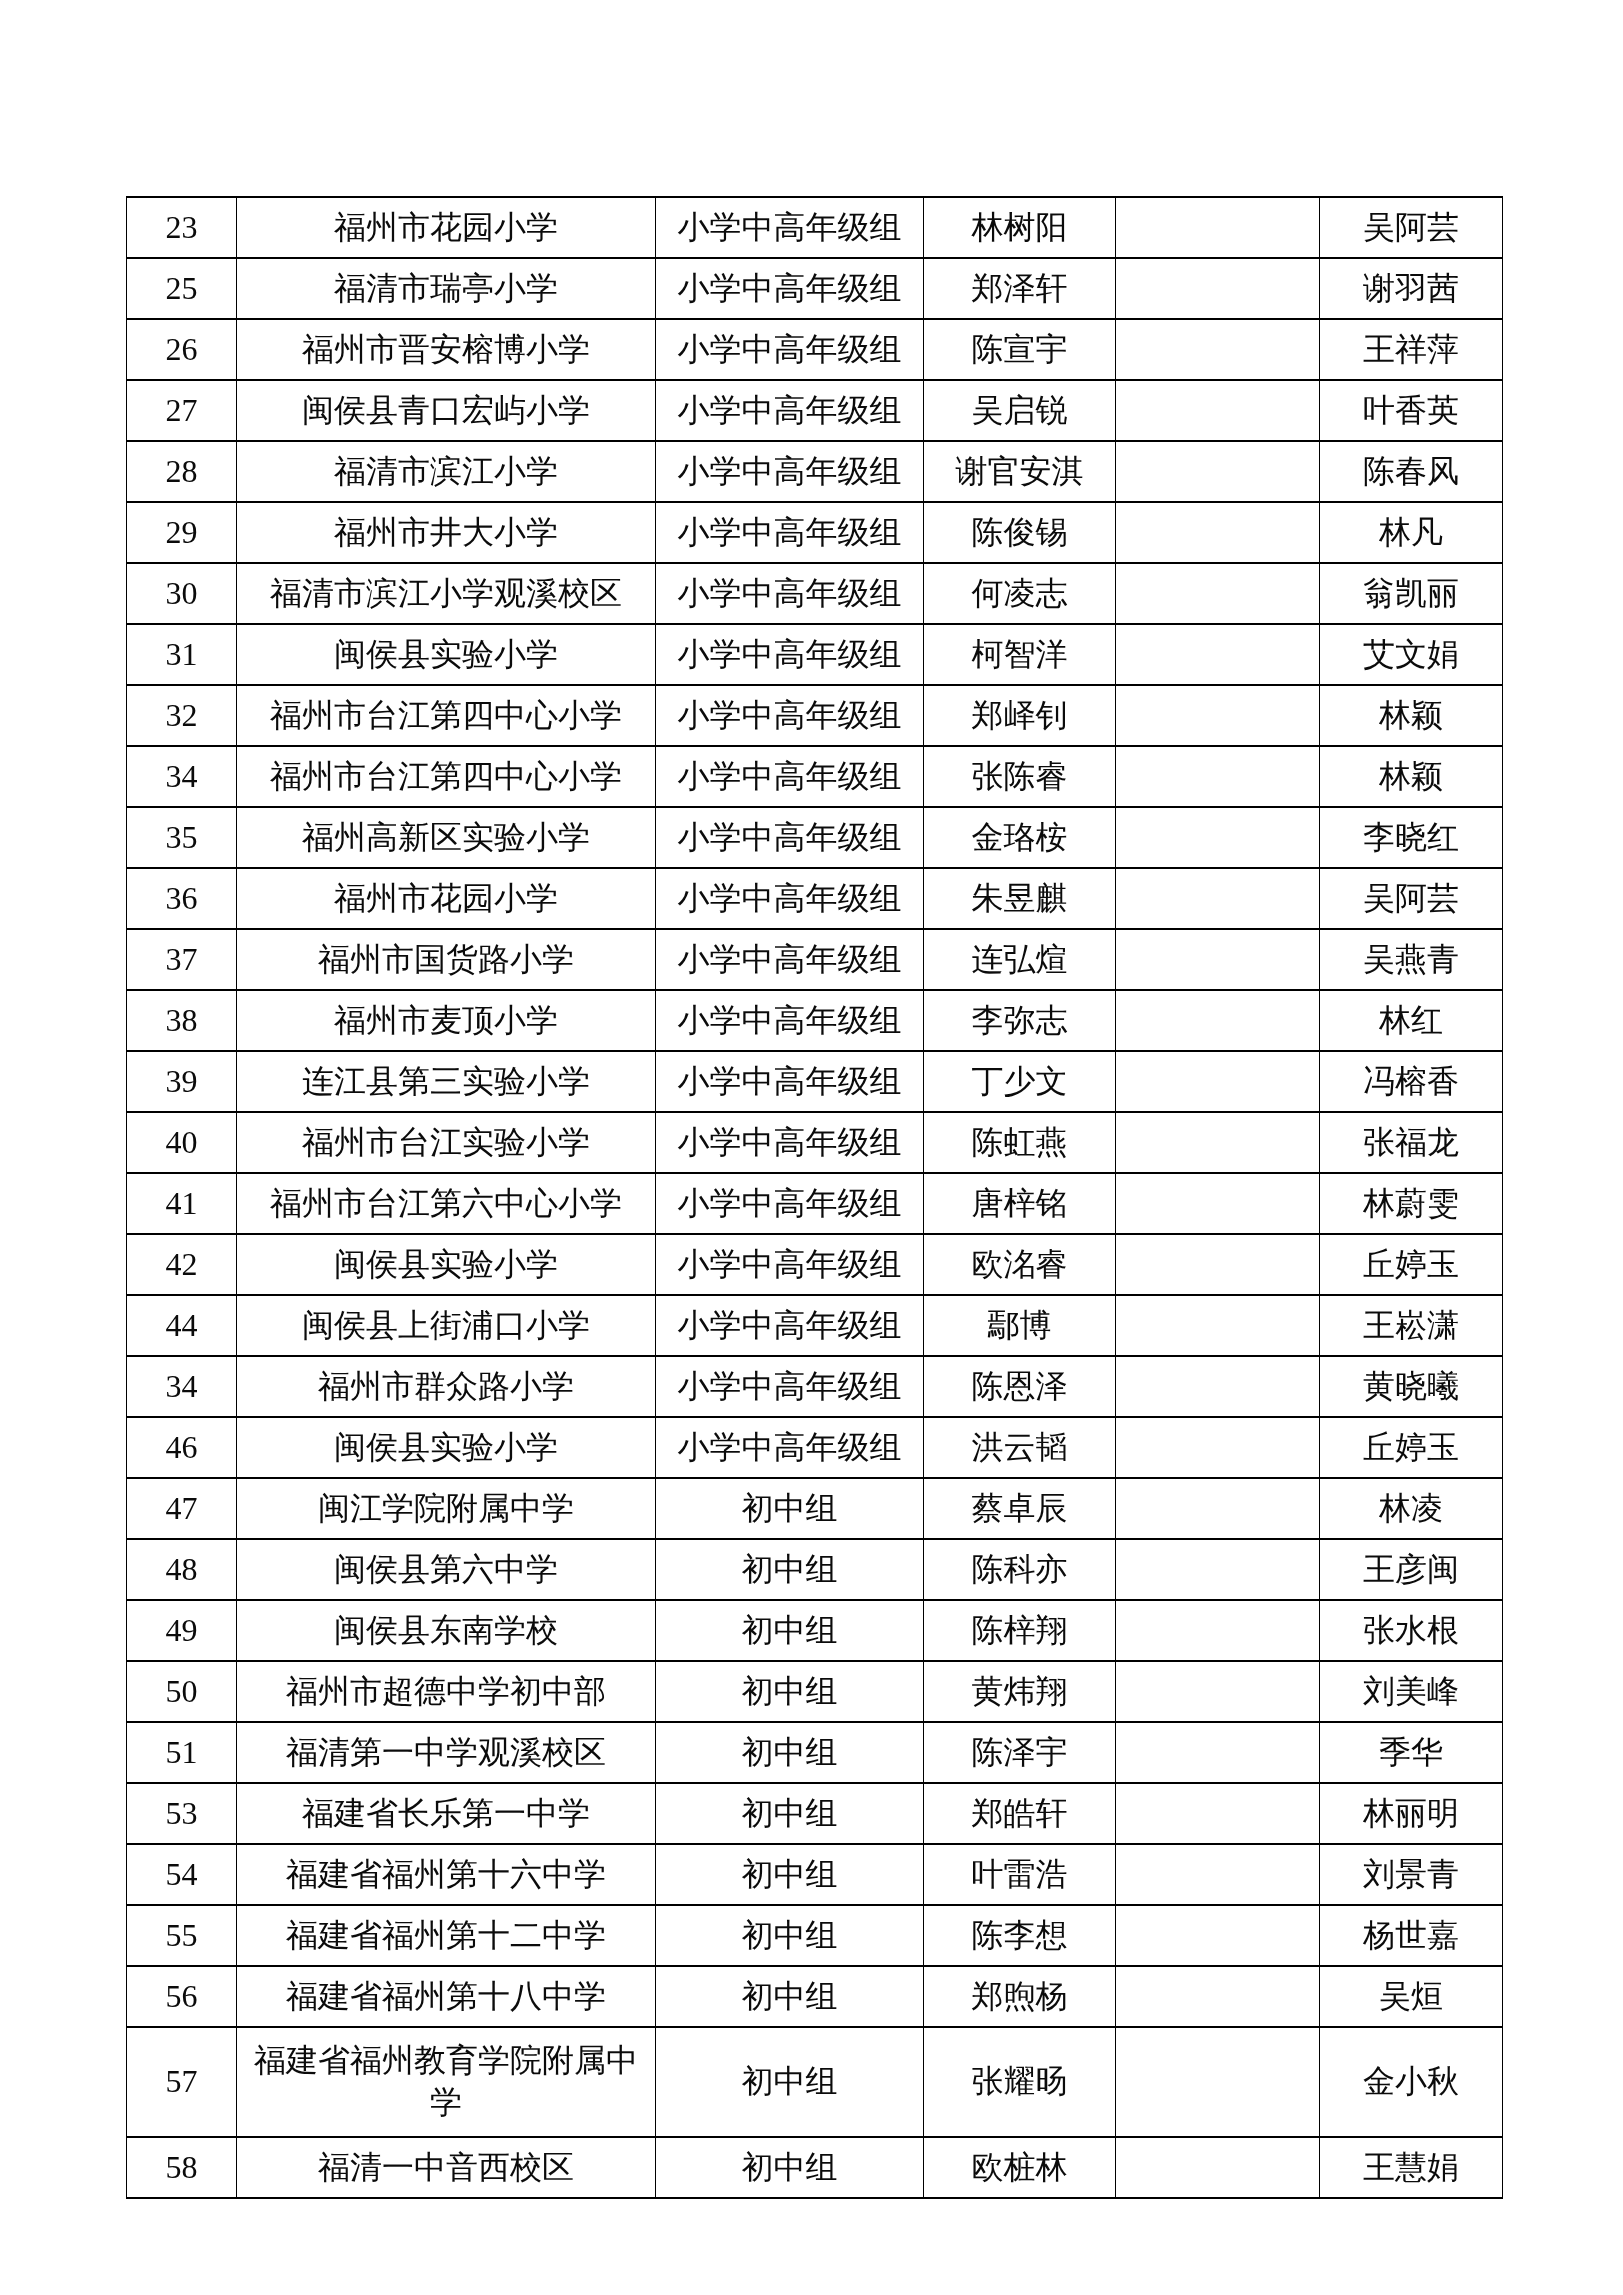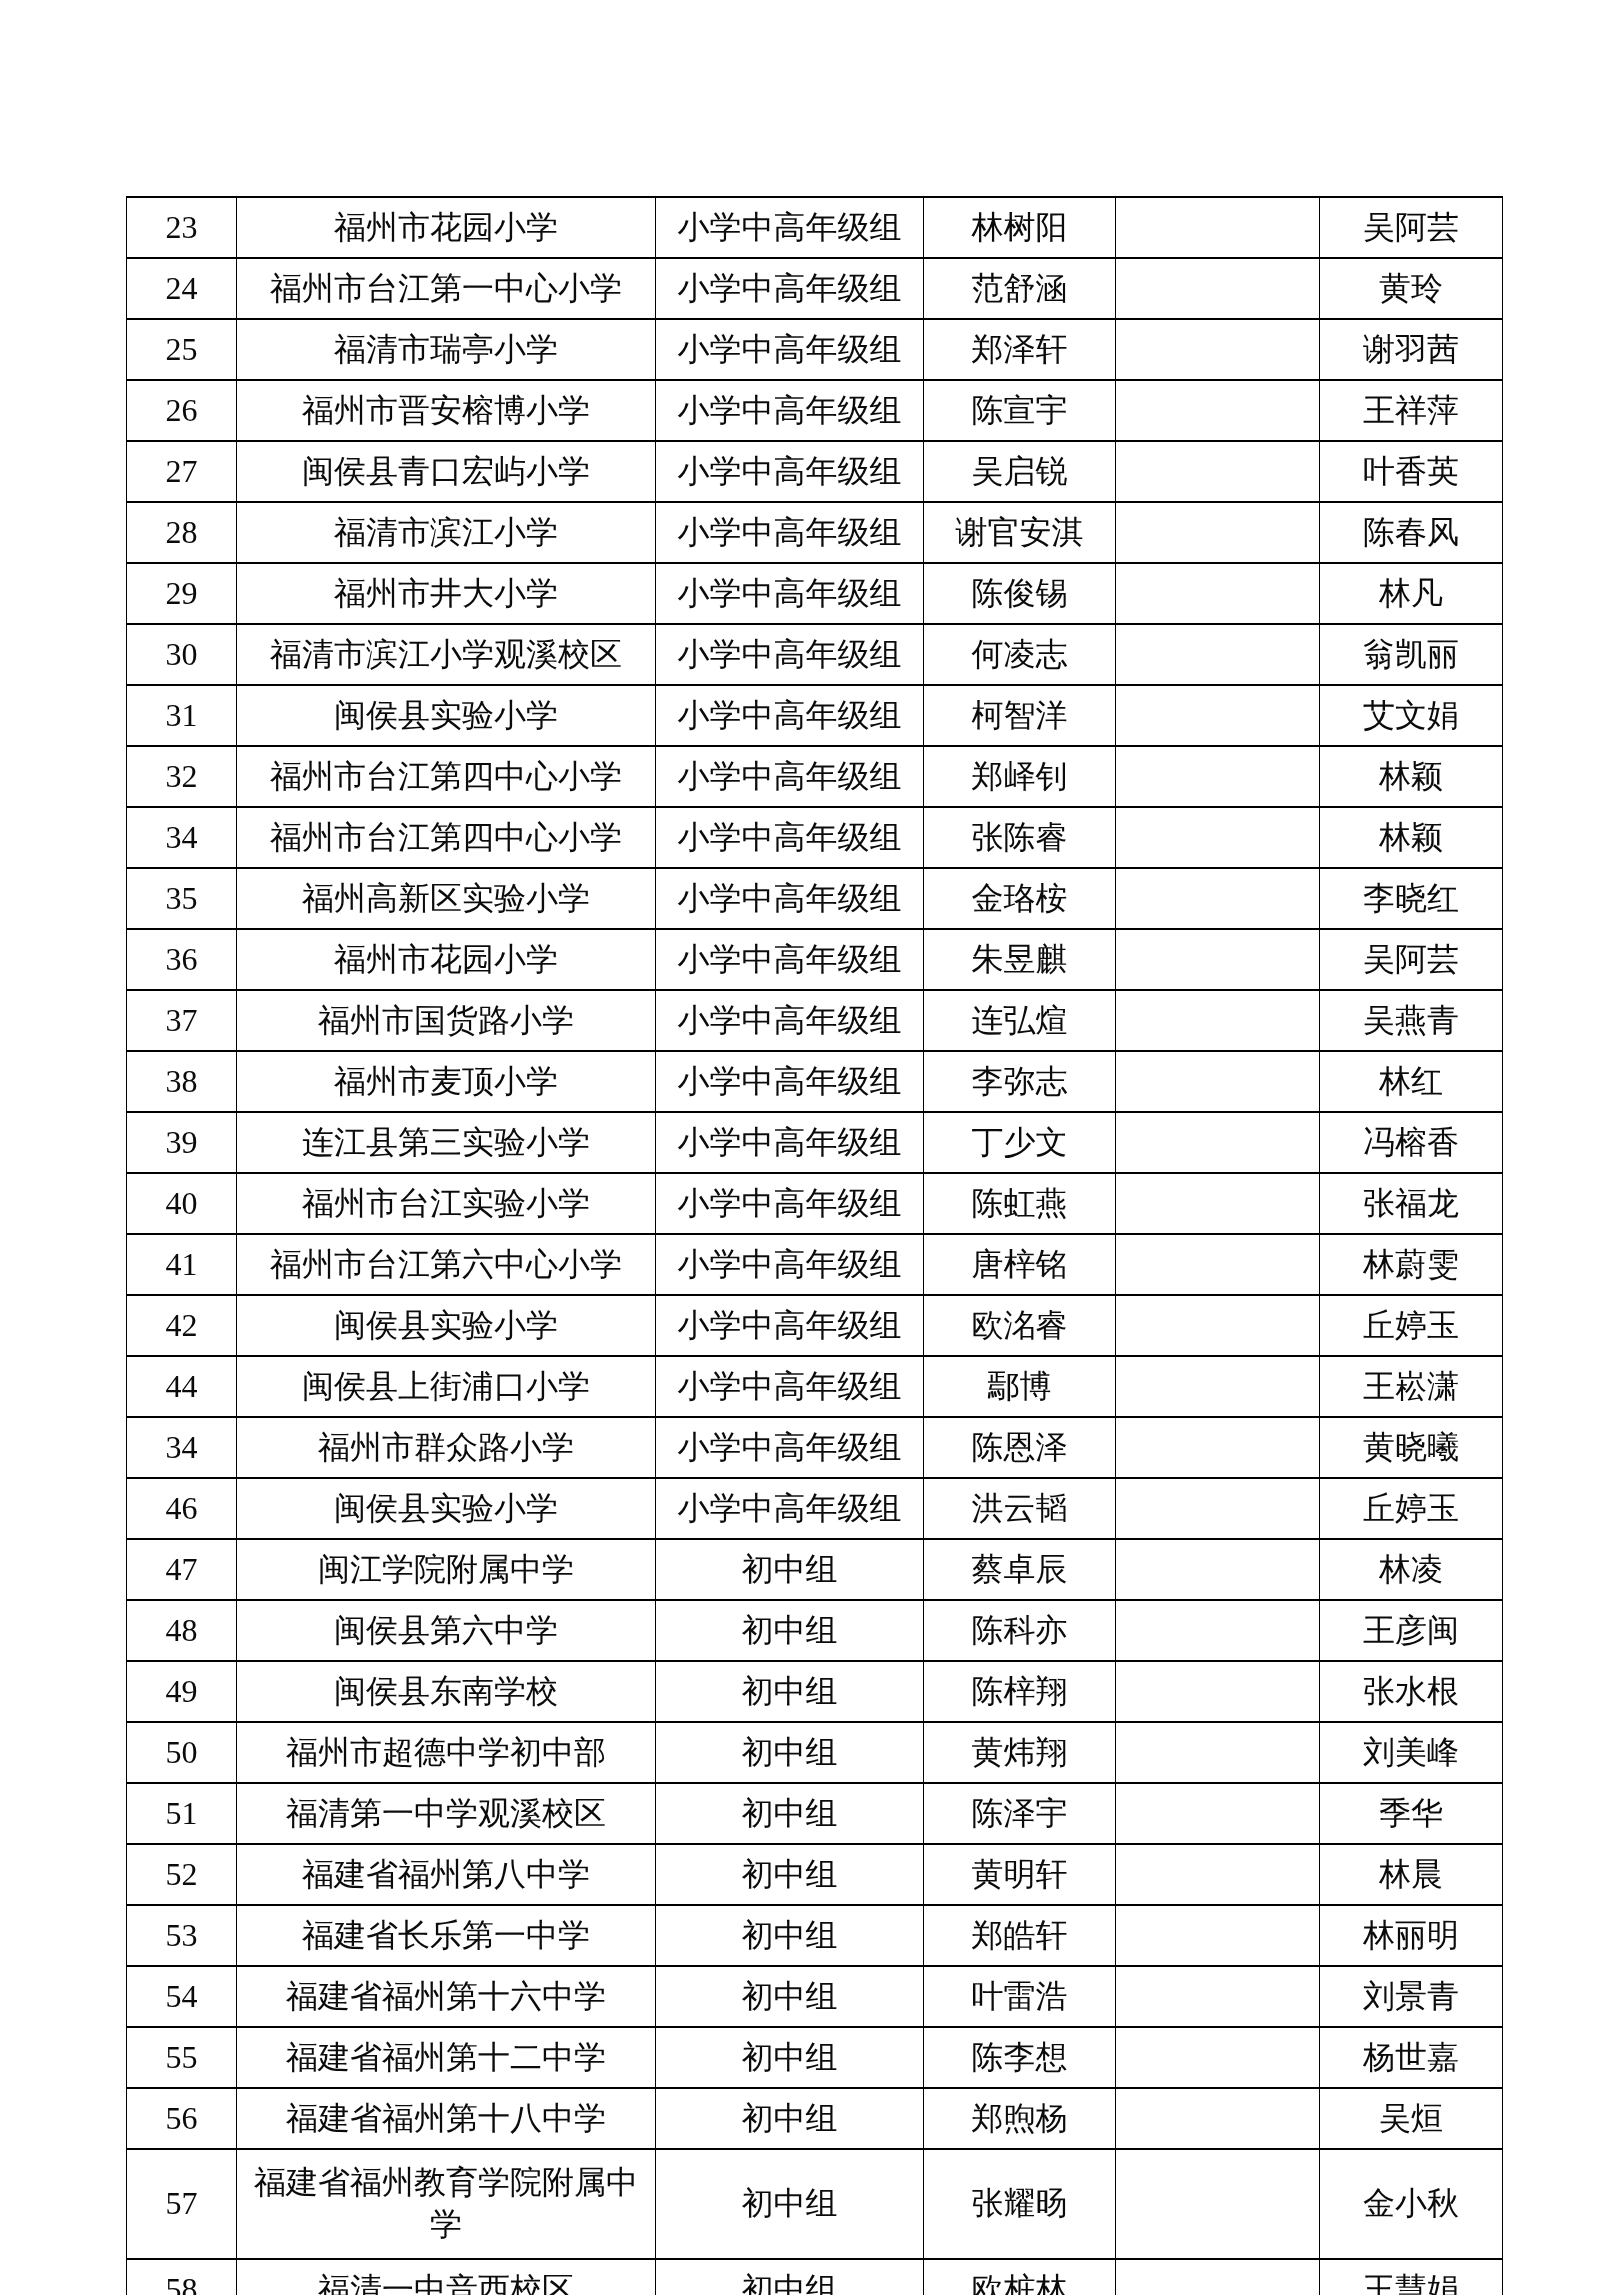--- a/index.html
+++ b/index.html
@@ -65,28 +65,20 @@
     <tbody>
         <tr>
           <td class="c1">23</td>
           <td class="c2">福州市花园小学</td>
           <td class="c3">小学中高年级组</td>
           <td class="c4">林树阳</td>
           <td class="c5"></td>
           <td class="c6">吴阿芸</td>
         </tr>
         <tr>
-          <td class="c1">24</td>
-          <td class="c2">福州市台江第一中心小学</td>
-          <td class="c3">小学中高年级组</td>
-          <td class="c4">范舒涵</td>
-          <td class="c5"></td>
-          <td class="c6">黄玲</td>
-        </tr>
-        <tr>
           <td class="c1">25</td>
           <td class="c2">福清市瑞亭小学</td>
           <td class="c3">小学中高年级组</td>
           <td class="c4">郑泽轩</td>
           <td class="c5"></td>
           <td class="c6">谢羽茜</td>
         </tr>
         <tr>
           <td class="c1">26</td>
           <td class="c2">福州市晋安榕博小学</td>
@@ -271,28 +263,20 @@
           <td class="c5"></td>
           <td class="c6">刘美峰</td>
         </tr>
         <tr>
           <td class="c1">51</td>
           <td class="c2">福清第一中学观溪校区</td>
           <td class="c3">初中组</td>
           <td class="c4">陈泽宇</td>
           <td class="c5"></td>
           <td class="c6">季华</td>
-        </tr>
-        <tr>
-          <td class="c1">52</td>
-          <td class="c2">福建省福州第八中学</td>
-          <td class="c3">初中组</td>
-          <td class="c4">黄明轩</td>
-          <td class="c5"></td>
-          <td class="c6">林晨</td>
         </tr>
         <tr>
           <td class="c1">53</td>
           <td class="c2">福建省长乐第一中学</td>
           <td class="c3">初中组</td>
           <td class="c4">郑皓轩</td>
           <td class="c5"></td>
           <td class="c6">林丽明</td>
         </tr>
         <tr>

